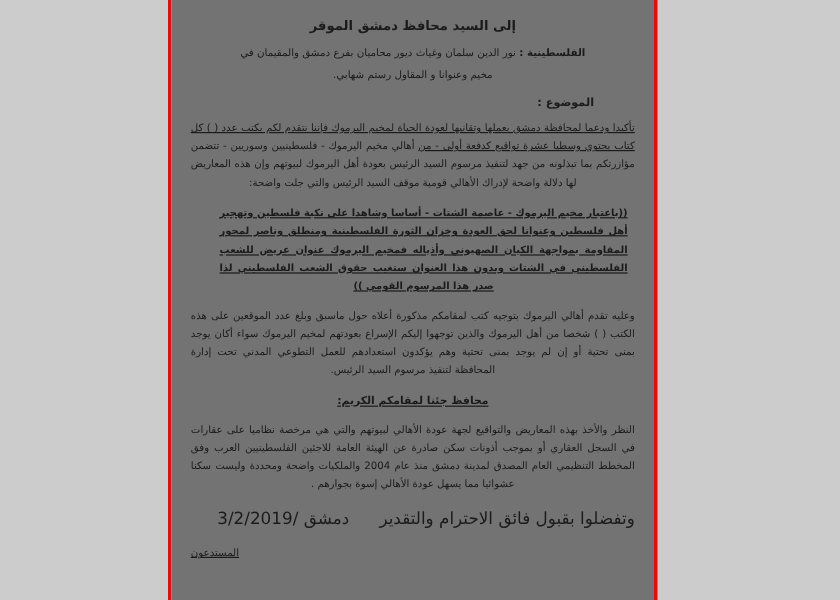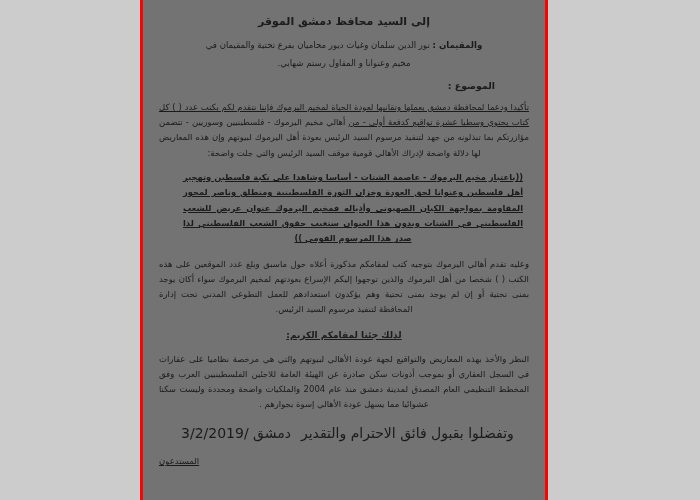--- a/index.html
+++ b/index.html
@@ -115,21 +115,21 @@
   .signature-row {
     display: flex;
     flex-direction: row-reverse;
     justify-content: flex-start;
     align-items: baseline;
     font-size: 14px;
     line-height: 14px;
     margin: 14px 0 0 0;
   }
   .sig-date { width: 132px; text-align: right; padding-right: 6px; }
-  .sig-closing { flex: 1; text-align: left; padding-left: 4px; }
+  .sig-closing { flex: 1; text-align: right; padding-left: 4px; }
   .signers {
     text-align: left;
     font-size: 8.5px;
     line-height: 14px;
     text-decoration: underline;
     margin: 14px 64px 0 0;
   }
 </style>
 </head>
 <body>
@@ -140,36 +140,36 @@
   <div class="gutter gutter-right"></div>
   <div class="rule rule-left"></div>
   <div class="rule rule-right"></div>
 
   <div class="sheet">
     <div class="doc">
 
       <div class="title">إلى السيد محافظ دمشق الموقر</div>
 
       <div class="lead">
-        <span class="kw">والمقيمان :</span>
-        <span>نور الدين سلمان وغياث ديور محاميان بفرع تحتية والمقيمان في</span>
+        <span class="kw">الفلسطينية :</span>
+        <span>نور الدين سلمان وغياث ديور محاميان بفرع دمشق والمقيمان في</span>
       </div>
       <div class="lead-2">مخيم وعنوانا و المقاول رستم شهابي.</div>
 
       <div class="subject">الموضوع :</div>
 
       <p class="body">
         <span class="u">تأكيدا ودعما لمحافظة دمشق بعملها وتقانيها لعودة الحياة لمخيم اليرموك فإننا نتقدم لكم بكتب عدد (     ) كل كتاب يحتوي وسطيا عشرة تواقيع كدفعة أولى - من</span><span> أهالي مخيم اليرموك - فلسطينيين وسوريين - تتضمن مؤازرتكم بما تبذلونه من جهد لتنفيذ مرسوم السيد الرئيس بعودة أهل اليرموك لبيوتهم وإن هذه المعاريض لها دلالة واضحة لإدراك الأهالي قومية موقف السيد الرئيس والتي جلت واضحة:</span>
       </p>
 
       <div class="quote">((باعتبار مخيم اليرموك - عاصمة الشتات - أساسا وشاهدا على نكبة فلسطين وتهجير أهل فلسطين وعنوانا لحق العودة وخزان الثورة الفلسطينية ومنطلق وناصر لمحور المقاومة بمواجهة الكيان الصهيوني وأذياله فمخيم اليرموك عنوان عريض للشعب الفلسطيني في الشتات وبدون هذا العنوان ستغيب حقوق الشعب الفلسطيني لذا صدر هذا المرسوم القومي ))</div>
 
       <p class="body">وعليه تقدم أهالي اليرموك بتوجيه كتب لمقامكم مذكورة أعلاه حول ماسبق وبلغ عدد الموقعين على هذه الكتب (     ) شخصا من أهل اليرموك والذين توجهوا إليكم الإسراع بعودتهم لمخيم اليرموك سواء أكان يوجد بمنى تحتية أو إن لم يوجد بمنى تحتية وهم يؤكدون استعدادهم للعمل التطوعي المدني تحت إدارة المحافظة لتنفيذ مرسوم السيد الرئيس.</p>
 
-      <div class="callout">لذلك جئنا لمقامكم الكريم:</div>
+      <div class="callout">محافظ جئنا لمقامكم الكريم:</div>
 
       <p class="body">النظر والأخذ بهذه المعاريض والتواقيع لجهة عودة الأهالي لبيوتهم والتي هي مرخصة نظاميا على عقارات في السجل العقاري أو بموجب أذونات سكن صادرة عن الهيئة العامة للاجئين الفلسطينيين العرب وفق  المخطط التنظيمي العام المصدق لمدينة دمشق منذ عام 2004 والملكيات واضحة ومحددة وليست سكنا عشوائيا مما يسهل عودة الأهالي إسوة بجوارهم .</p>
 
       <div class="signature-row">
         <div class="sig-date">دمشق /3/2/2019</div>
         <div class="sig-closing">وتفضلوا بقبول فائق الاحترام والتقدير</div>
       </div>
 
       <div class="signers">المستدعون</div>
 

